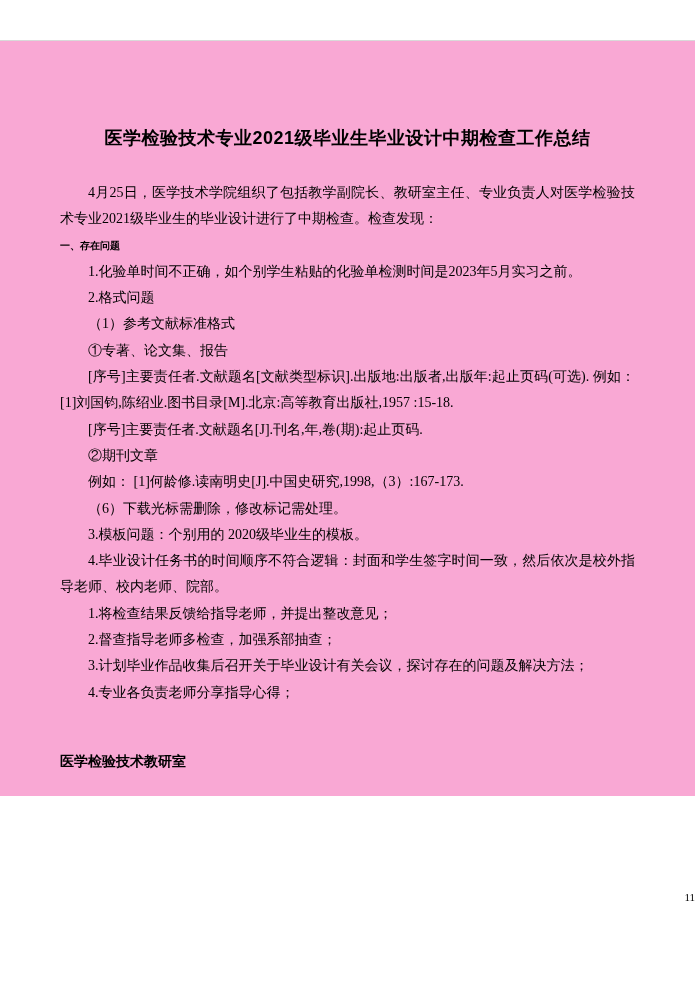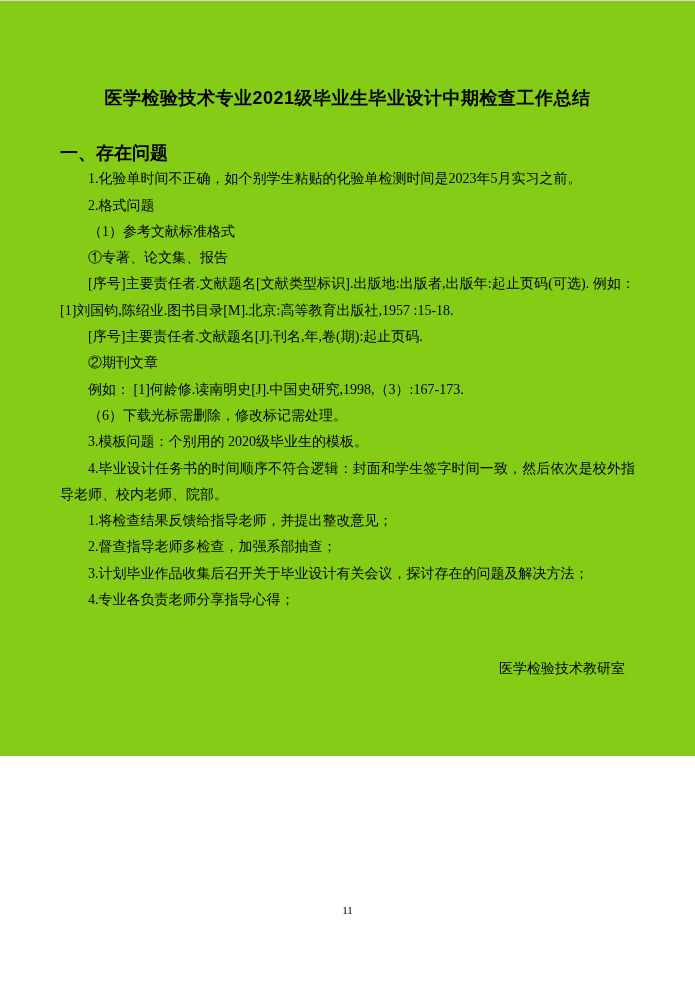--- a/index.html
+++ b/index.html
@@ -9,25 +9,26 @@
   }
   body {
     width: 695px;
     height: 982px;
     overflow: hidden;
   }
   .page {
     position: relative;
     width: 695px;
     height: 756px;
-    background: #84cc16;
+    background: #f9a8d4;
     color: #000000;
     font-family: "Liberation Serif", "DejaVu Serif", serif;
     box-sizing: border-box;
     border-top: 1px solid #d9d9d9;
+    margin-top: 40px;
   }
   .doc-title {
     margin: 0;
     padding: 85px 40px 0 40px;
     text-align: center;
     font-family: "Liberation Sans", "DejaVu Sans", sans-serif;
     font-weight: 700;
     font-size: 18px;
     letter-spacing: 0.5px;
     line-height: 24px;
@@ -39,58 +40,58 @@
     line-height: 26.3px;
     text-align: justify;
     color: #000000;
   }
   .para {
     margin: 0;
     text-indent: 2em;
   }
   .section-heading {
     margin: 0;
-    font-size: 18px;
+    font-size: 10px;
     font-weight: 700;
     text-indent: 0;
     line-height: 26.3px;
   }
   .signature-block {
     margin-top: 42px;
-    text-align: right;
-    font-weight: 400;
+    font-weight: 700;
     line-height: 27px;
   }
   .sig-line {
     margin: 0;
     padding-right: 10px;
   }
   .sig-date {
     margin: 0;
     padding-right: 38px;
   }
   .page-number {
     position: absolute;
-    top: 903px;
+    top: 850px;
     left: 0;
     right: 0;
-    text-align: center;
+    text-align: right;
     font-size: 11px;
     color: #000000;
   }
 </style>
 </head>
 <body>
 
 <div class="page">
 
   <h1 class="doc-title">医学检验技术专业2021级毕业生毕业设计中期检查工作总结</h1>
 
   <div class="content">
 
+    <p class="para">4月25日，医学技术学院组织了包括教学副院长、教研室主任、专业负责人对医学检验技术专业2021级毕业生的毕业设计进行了中期检查。检查发现：</p>
 
     <h2 class="section-heading">一、存在问题</h2>
 
     <p class="para">1.化验单时间不正确，如个别学生粘贴的化验单检测时间是2023年5月实习之前。</p>
     <p class="para">2.格式问题</p>
     <p class="para">（1）参考文献标准格式</p>
     <p class="para">①专著、论文集、报告</p>
     <p class="para">[序号]主要责任者.文献题名[文献类型标识].出版地:出版者,出版年:起止页码(可选). 例如： [1]刘国钧,陈绍业.图书目录[M].北京:高等教育出版社,1957 :15-18.</p>
     <p class="para">[序号]主要责任者.文献题名[J].刊名,年,卷(期):起止页码.</p>
     <p class="para">②期刊文章</p>

